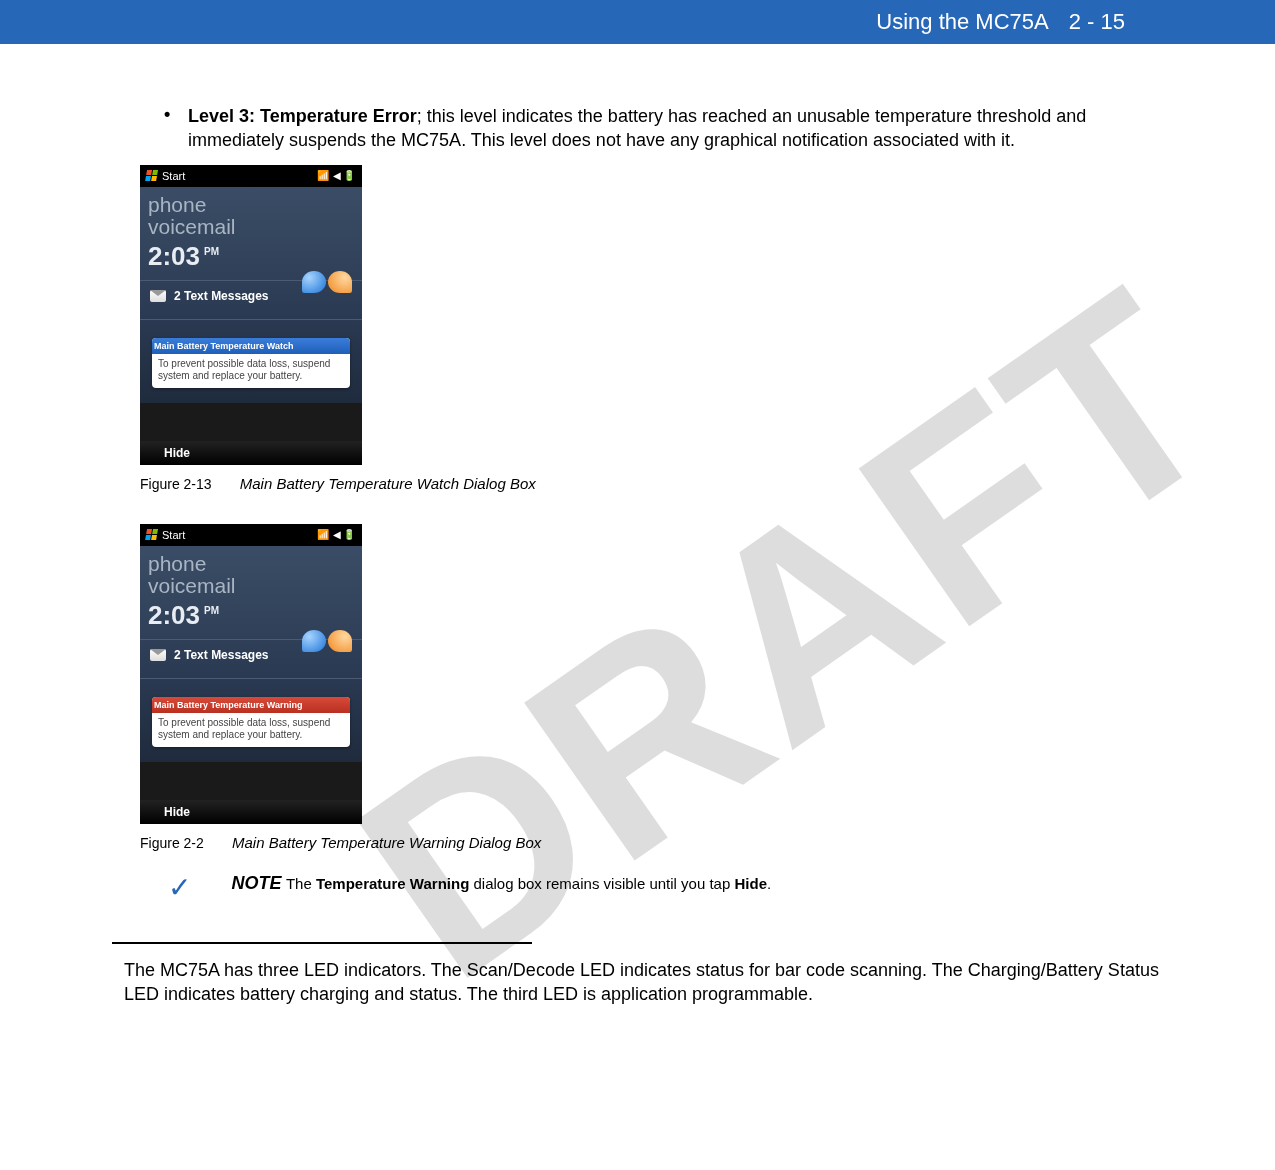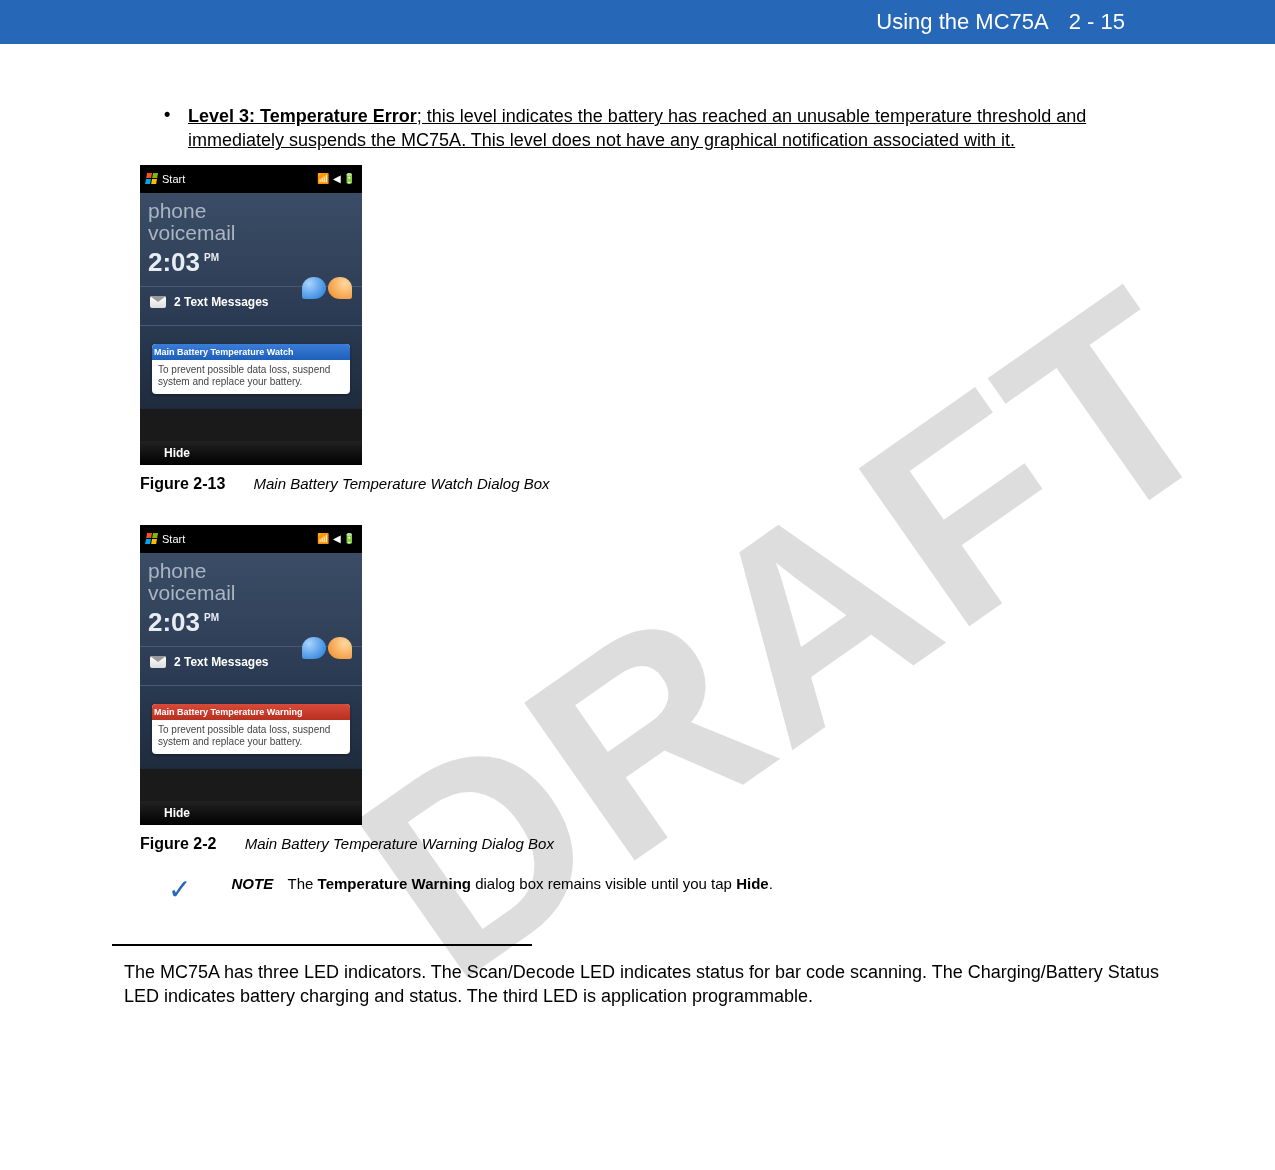--- a/index.html
+++ b/index.html
@@ -40,40 +40,40 @@
       letter-spacing: 2px;
     }
     .bullet-row {
       display: flex;
       margin-left: 24px;
       margin-bottom: 12px;
       position: relative;
       z-index: 1;
     }
     .bullet-marker { width: 24px; font-weight: bold; font-size: 18px; }
-    .bullet-text { font-size: 18px; line-height: 1.35; flex: 1; text-decoration: underline; }
+    .bullet-text { font-size: 18px; line-height: 1.35; flex: 1; }
     .bullet-text b { font-weight: bold; }
     .phone-mock {
       width: 222px;
       height: 300px;
       background: #1a1a1a;
       position: relative;
       overflow: hidden;
       margin-top: 8px;
       z-index: 1;
     }
     .pm-statusbar {
       background: #000;
       color: #fff;
       font-size: 11px;
       padding: 2px 6px;
       display: flex;
       align-items: center;
       gap: 4px;
-      height: 28px;
+      height: 22px;
     }
     .pm-winicon {
       width: 12px; height: 12px;
       display: inline-block;
       background:
         linear-gradient(#f25022,#f25022) 0 0/5px 5px no-repeat,
         linear-gradient(#7fba00,#7fba00) 6px 0/5px 5px no-repeat,
         linear-gradient(#00a4ef,#00a4ef) 0 6px/5px 5px no-repeat,
         linear-gradient(#ffb900,#ffb900) 6px 6px/5px 5px no-repeat;
       transform: skewX(-10deg);
@@ -149,38 +149,38 @@
       padding: 0 24px;
       font-size: 12px;
       font-weight: bold;
     }
     .fig-caption {
       margin-top: 10px;
       font-size: 15px;
       position: relative;
       z-index: 1;
     }
-    .fig-caption b { font-weight: bold; font-family: Arial, sans-serif; font-size: 16px; }
+    .fig-caption b { font-weight: normal; font-family: Arial, sans-serif; font-size: 14px; }
     .fig-caption .italic { font-style: italic; margin-left: 24px; }
     .spacer { height: 24px; }
     .note-row {
       display: flex;
       align-items: flex-start;
       margin-top: 22px;
       margin-left: 28px;
       position: relative;
       z-index: 1;
     }
     .check-icon {
       color: #2667b8;
       font-size: 28px;
       margin-right: 40px;
       margin-top: -2px;
     }
-    .note-label { font-style: italic; font-weight: bold; font-size: 15px; margin-right: 10px; }
+    .note-label { font-style: italic; font-weight: bold; font-size: 18px; }
     .note-text { font-size: 15px; }
     .section-rule {
       width: 420px;
       border: none;
       border-top: 2px solid #000;
       margin-top: 38px;
       margin-left: -28px;
       position: relative;
       z-index: 1;
     }

